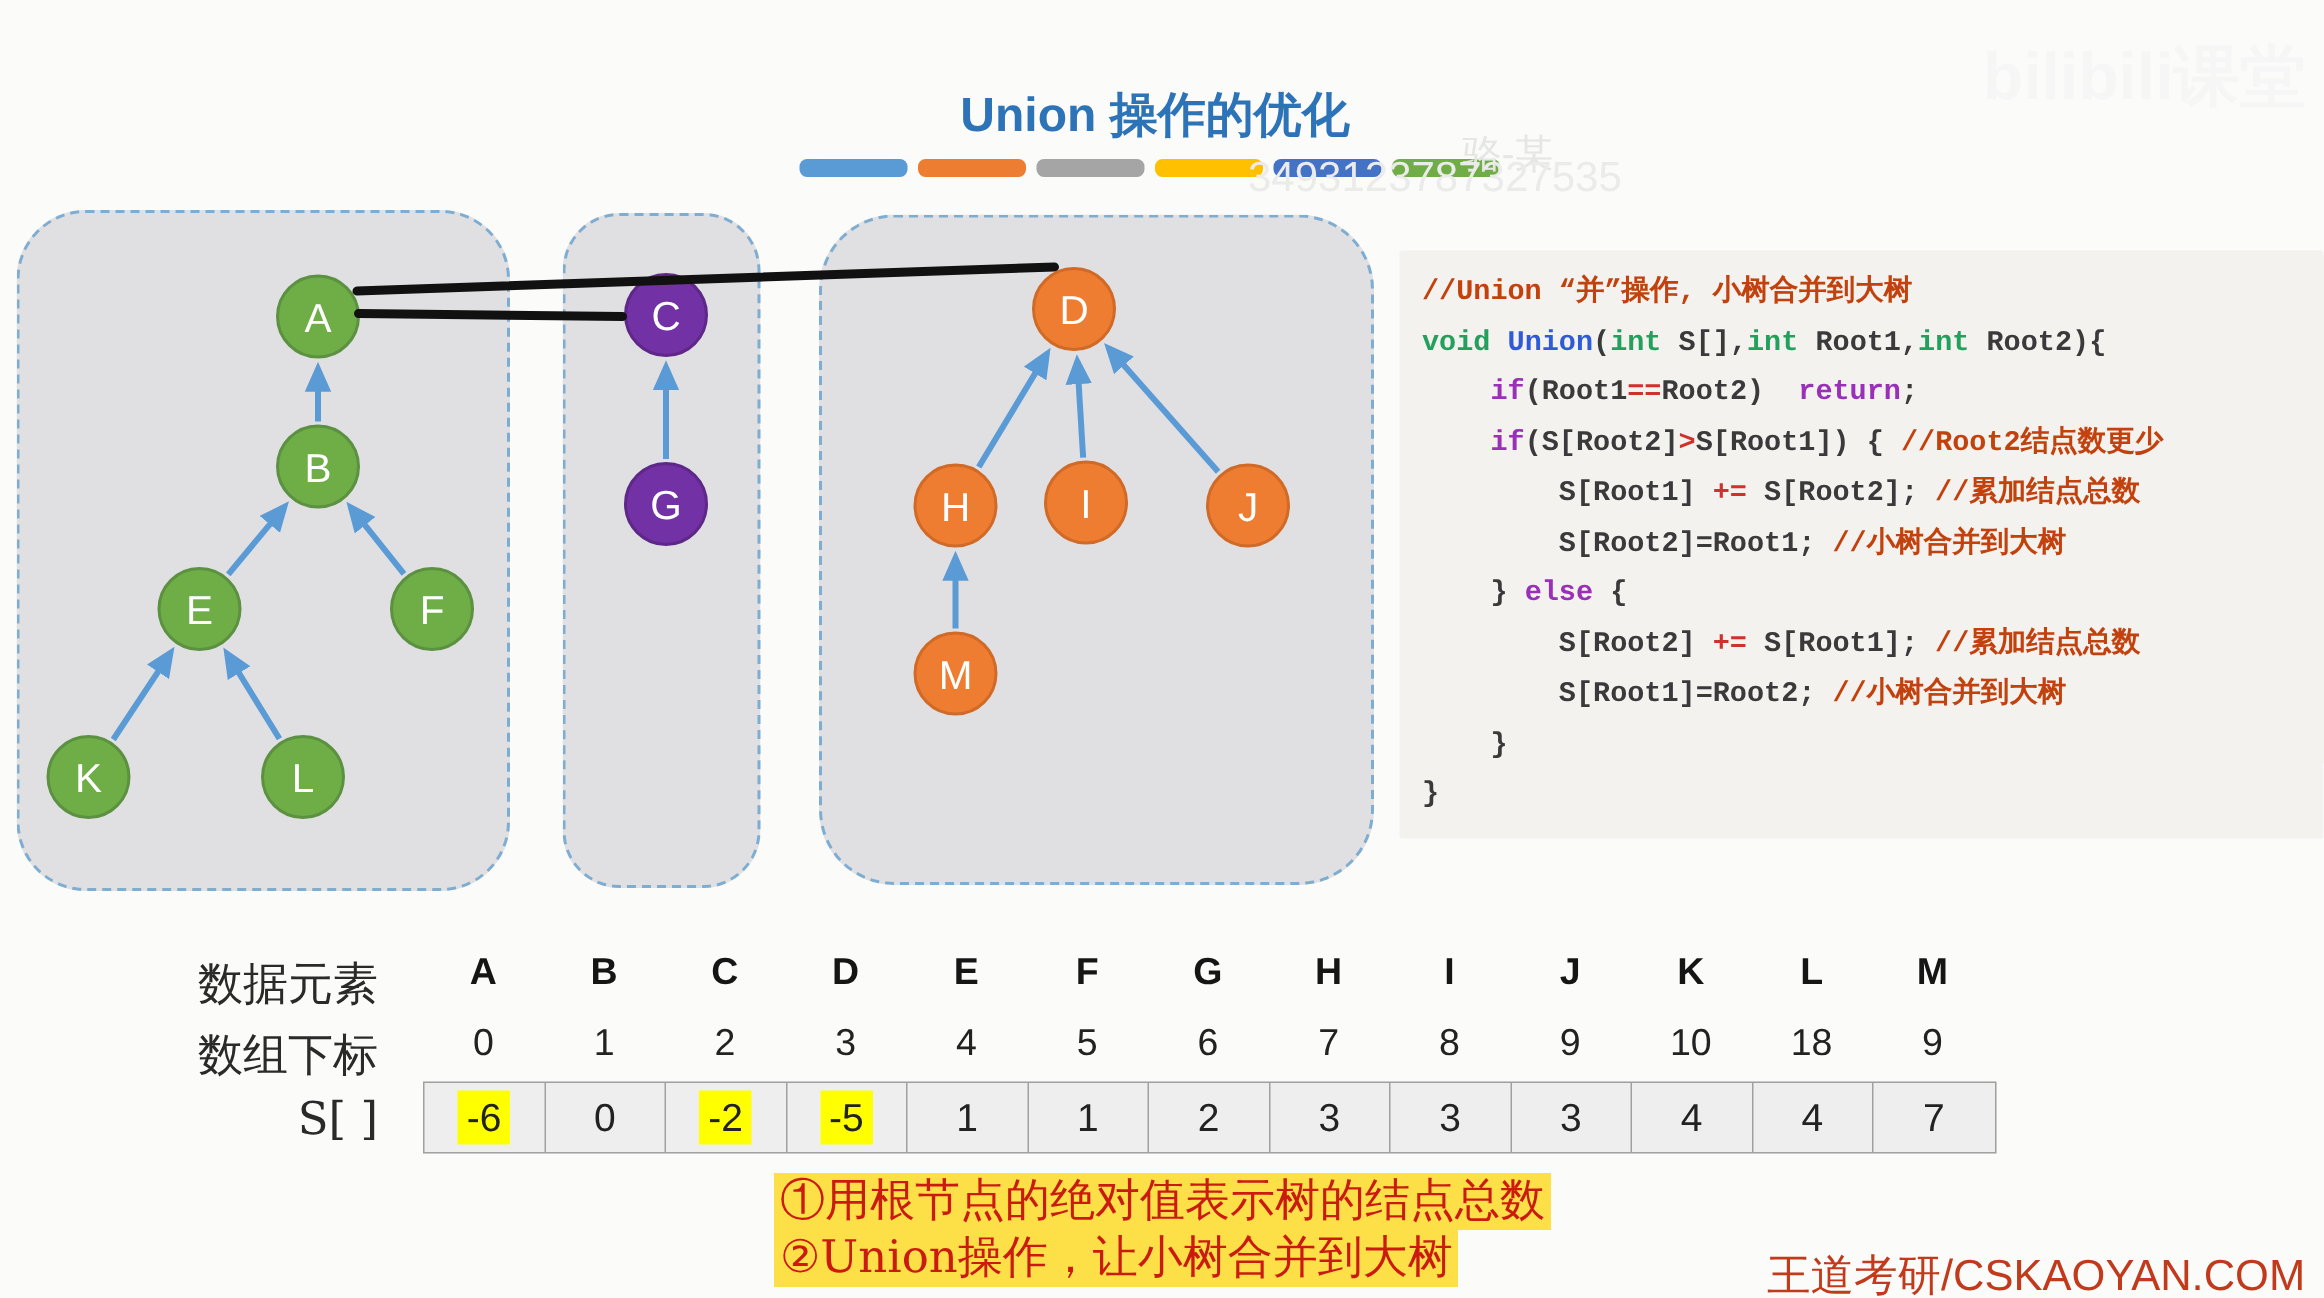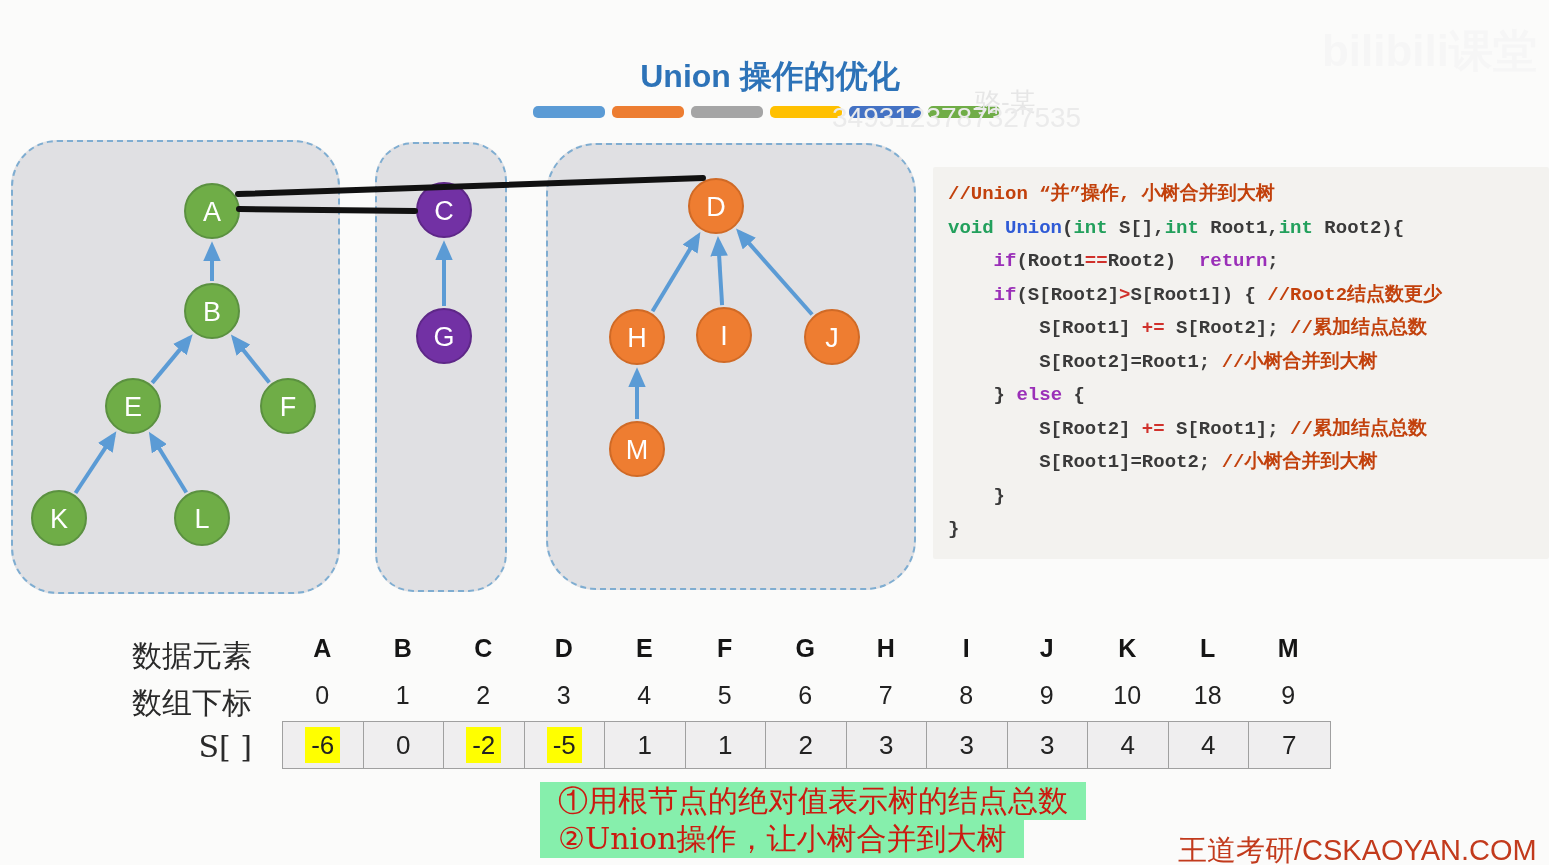--- a/index.html
+++ b/index.html
@@ -60,23 +60,23 @@
   #row-indices{top:681px;font-size:25px;color:#222;}
   #row-cells{top:721px;border:1px solid #a0a0a0;background:#efeeef;}
   #row-cells .col{
     height:46px;line-height:46px;font-size:26px;color:#222;
     border-right:1px solid #a0a0a0;box-sizing:border-box;
   }
   #row-cells .col:last-child{border-right:none;}
   #row-cells .hl{background:#ffff00;padding:3px 6px;}
   
   .note{
-    position:absolute;left:540px;background:#86efac;color:#cb1b10;
+    position:absolute;left:516px;background:#fde047;color:#cb1b10;
     font-family:"DejaVu Serif","Liberation Serif",serif;font-size:30px;
-    line-height:38px;white-space:nowrap;z-index:2;padding:0 18px;
+    line-height:38px;white-space:nowrap;z-index:2;padding:0 4px;
   }
   #note-1{top:782px;}
   #note-2{top:820px;}
   
   .footer{
     position:absolute;left:1178px;top:831px;font-size:29px;color:#c23a1c;
     white-space:nowrap;z-index:2;
   }
 </style>
 </head>

